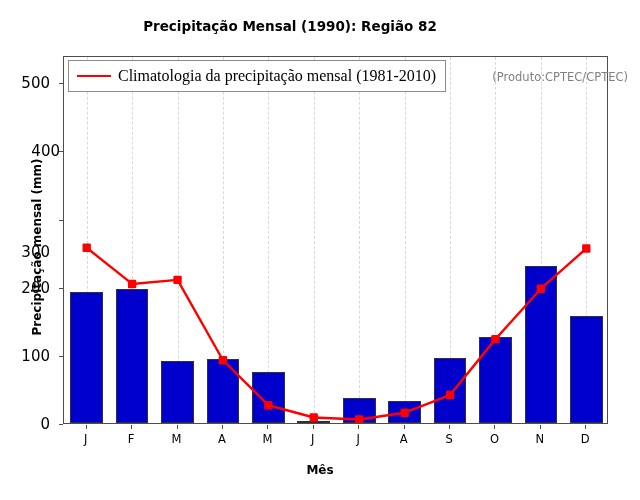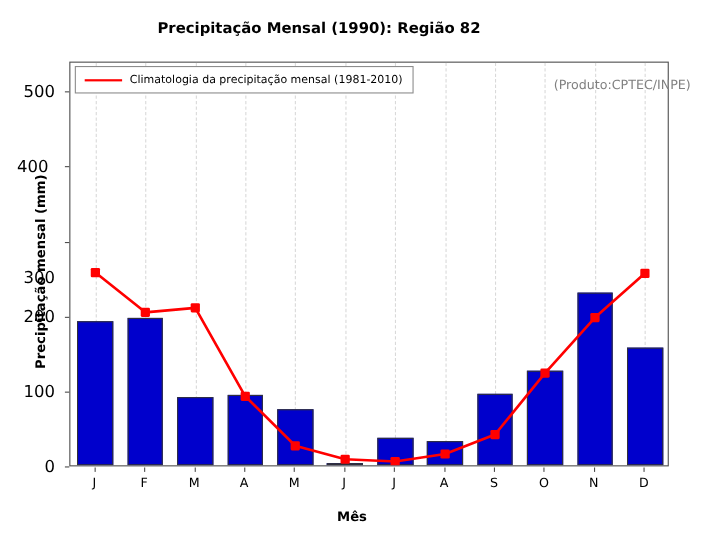--- a/index.html
+++ b/index.html
@@ -131,23 +131,24 @@
     box-sizing: border-box;
   }
   #legend-swatch {
     display: block;
     width: 34px;
     height: 0;
     border-top: 2px solid #ff0000;
     flex: none;
   }
   #legend-label {
-    font-size: 10px;
+    font-size: 16px;
     color: #000000;
     white-space: nowrap;
+    font-family: Liberation Serif, serif;
   }
   #credit {
     position: absolute;
     right: 12px;
     top: 70px;
     font-size: 11.5px;
     color: #808080;
     white-space: nowrap;
   }
 </style>
@@ -208,21 +209,21 @@
 
   <div id="yaxis">
       <div class="ytick-label" style="top: 424px; left: 10px;">0</div>
       <div class="ytick-mark" style="top: 424px;"></div>
       <div class="ytick-label" style="top: 355.85px; left: 10px;">100</div>
       <div class="ytick-mark" style="top: 355.85px;"></div>
       <div class="ytick-label" style="top: 287.7px; left: 10px;">200</div>
       <div class="ytick-mark" style="top: 287.7px;"></div>
       <div class="ytick-label" style="top: 219.56px; left: 10px; margin-top: 32px;">300</div>
       <div class="ytick-mark" style="top: 219.56px;"></div>
-      <div class="ytick-label" style="top: 151.41px; left: 4px;">400</div>
+      <div class="ytick-label" style="top: 151.41px; left: 20px;">400</div>
       <div class="ytick-mark" style="top: 151.41px;"></div>
       <div class="ytick-label" style="top: 83.26px; left: 10px;">500</div>
       <div class="ytick-mark" style="top: 83.26px;"></div>
     </div>
   <div id="xaxis">
       <div class="xtick-label" style="left: 85.71px;">J</div>
       <div class="xtick-mark" style="left: 85.71px;"></div>
       <div class="xtick-label" style="left: 131.13px;">F</div>
       <div class="xtick-mark" style="left: 131.13px;"></div>
       <div class="xtick-label" style="left: 176.54px;">M</div>
@@ -248,15 +249,15 @@
     </div>
 
   <div id="ylabel">Precipitação mensal (mm)</div>
   <div id="xlabel">Mês</div>
 
   <div id="legend">
     <span id="legend-swatch"></span>
     <span id="legend-label">Climatologia da precipitação mensal (1981-2010)</span>
   </div>
 
-  <div id="credit">(Produto:CPTEC/INPE)</div>
+  <div id="credit">(Produto:CPTEC/CPTEC)</div>
 
 </div>
 
 </body></html>

